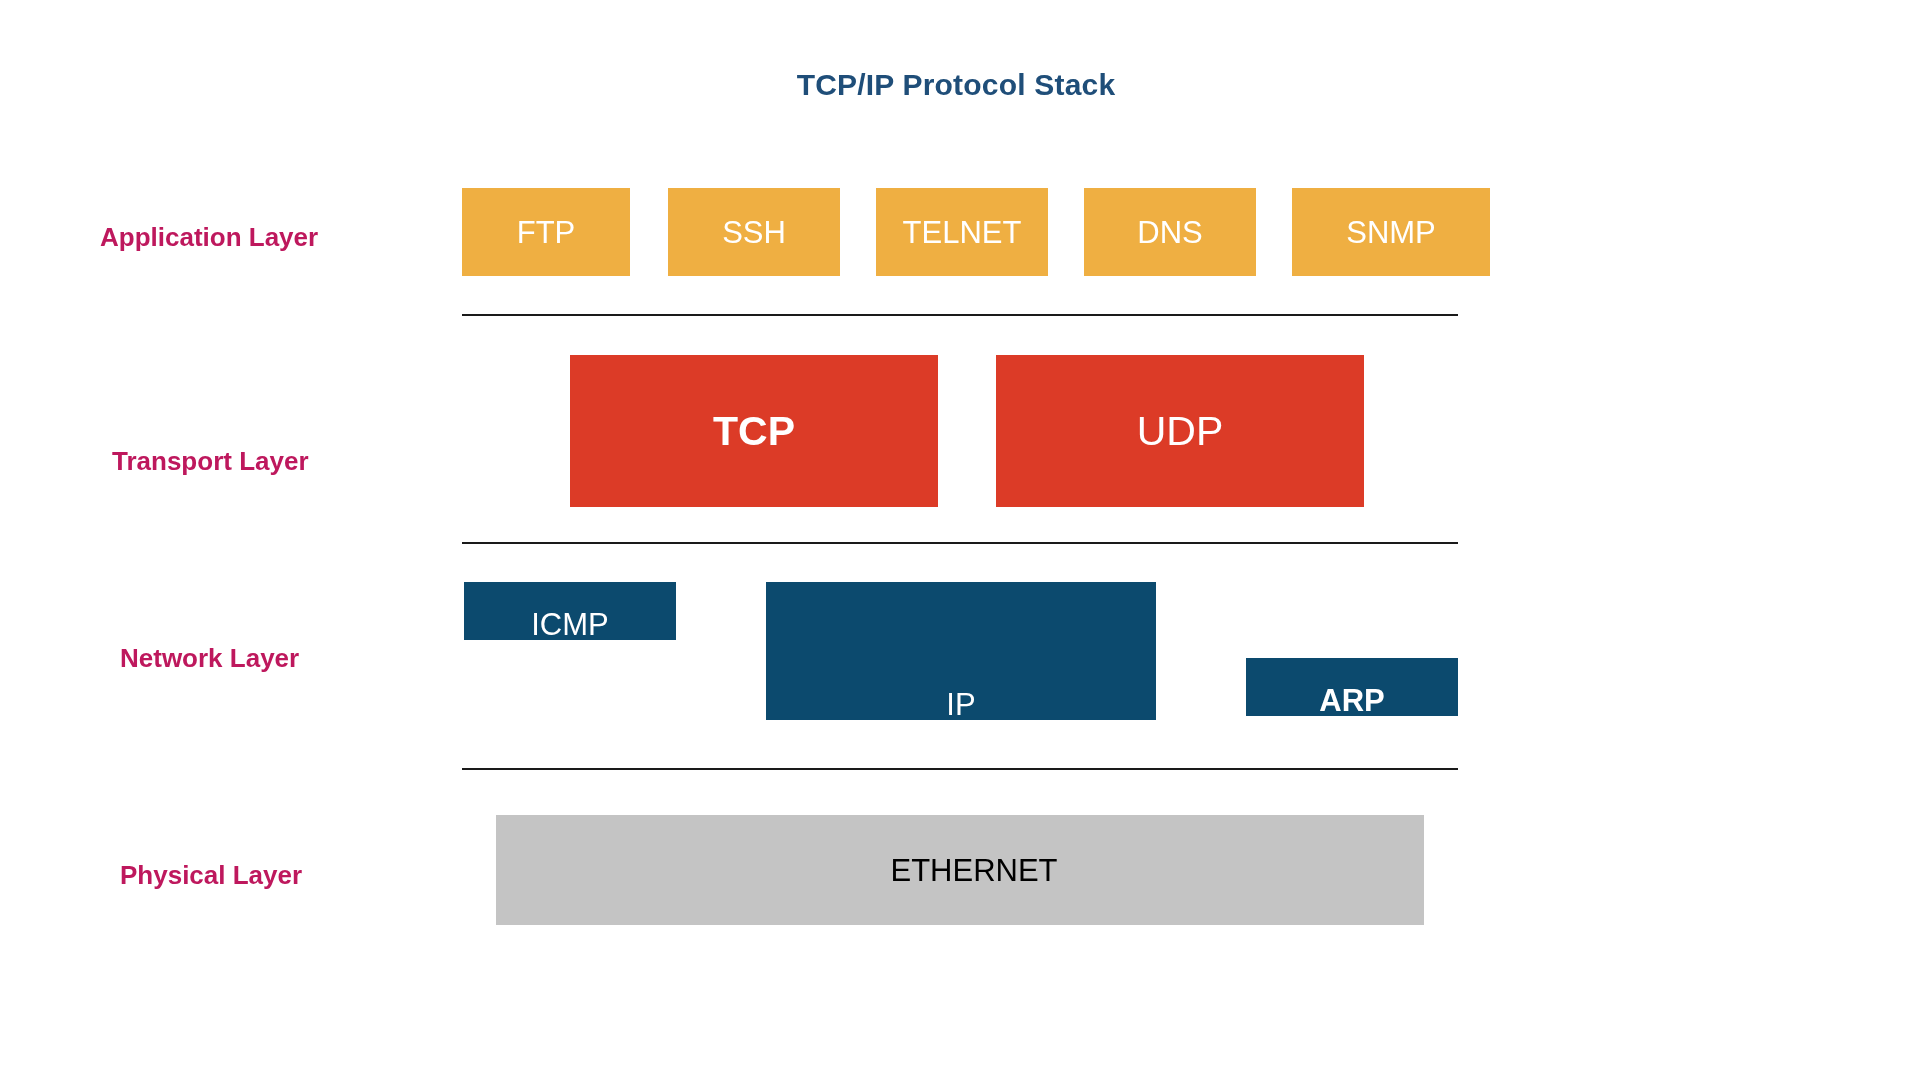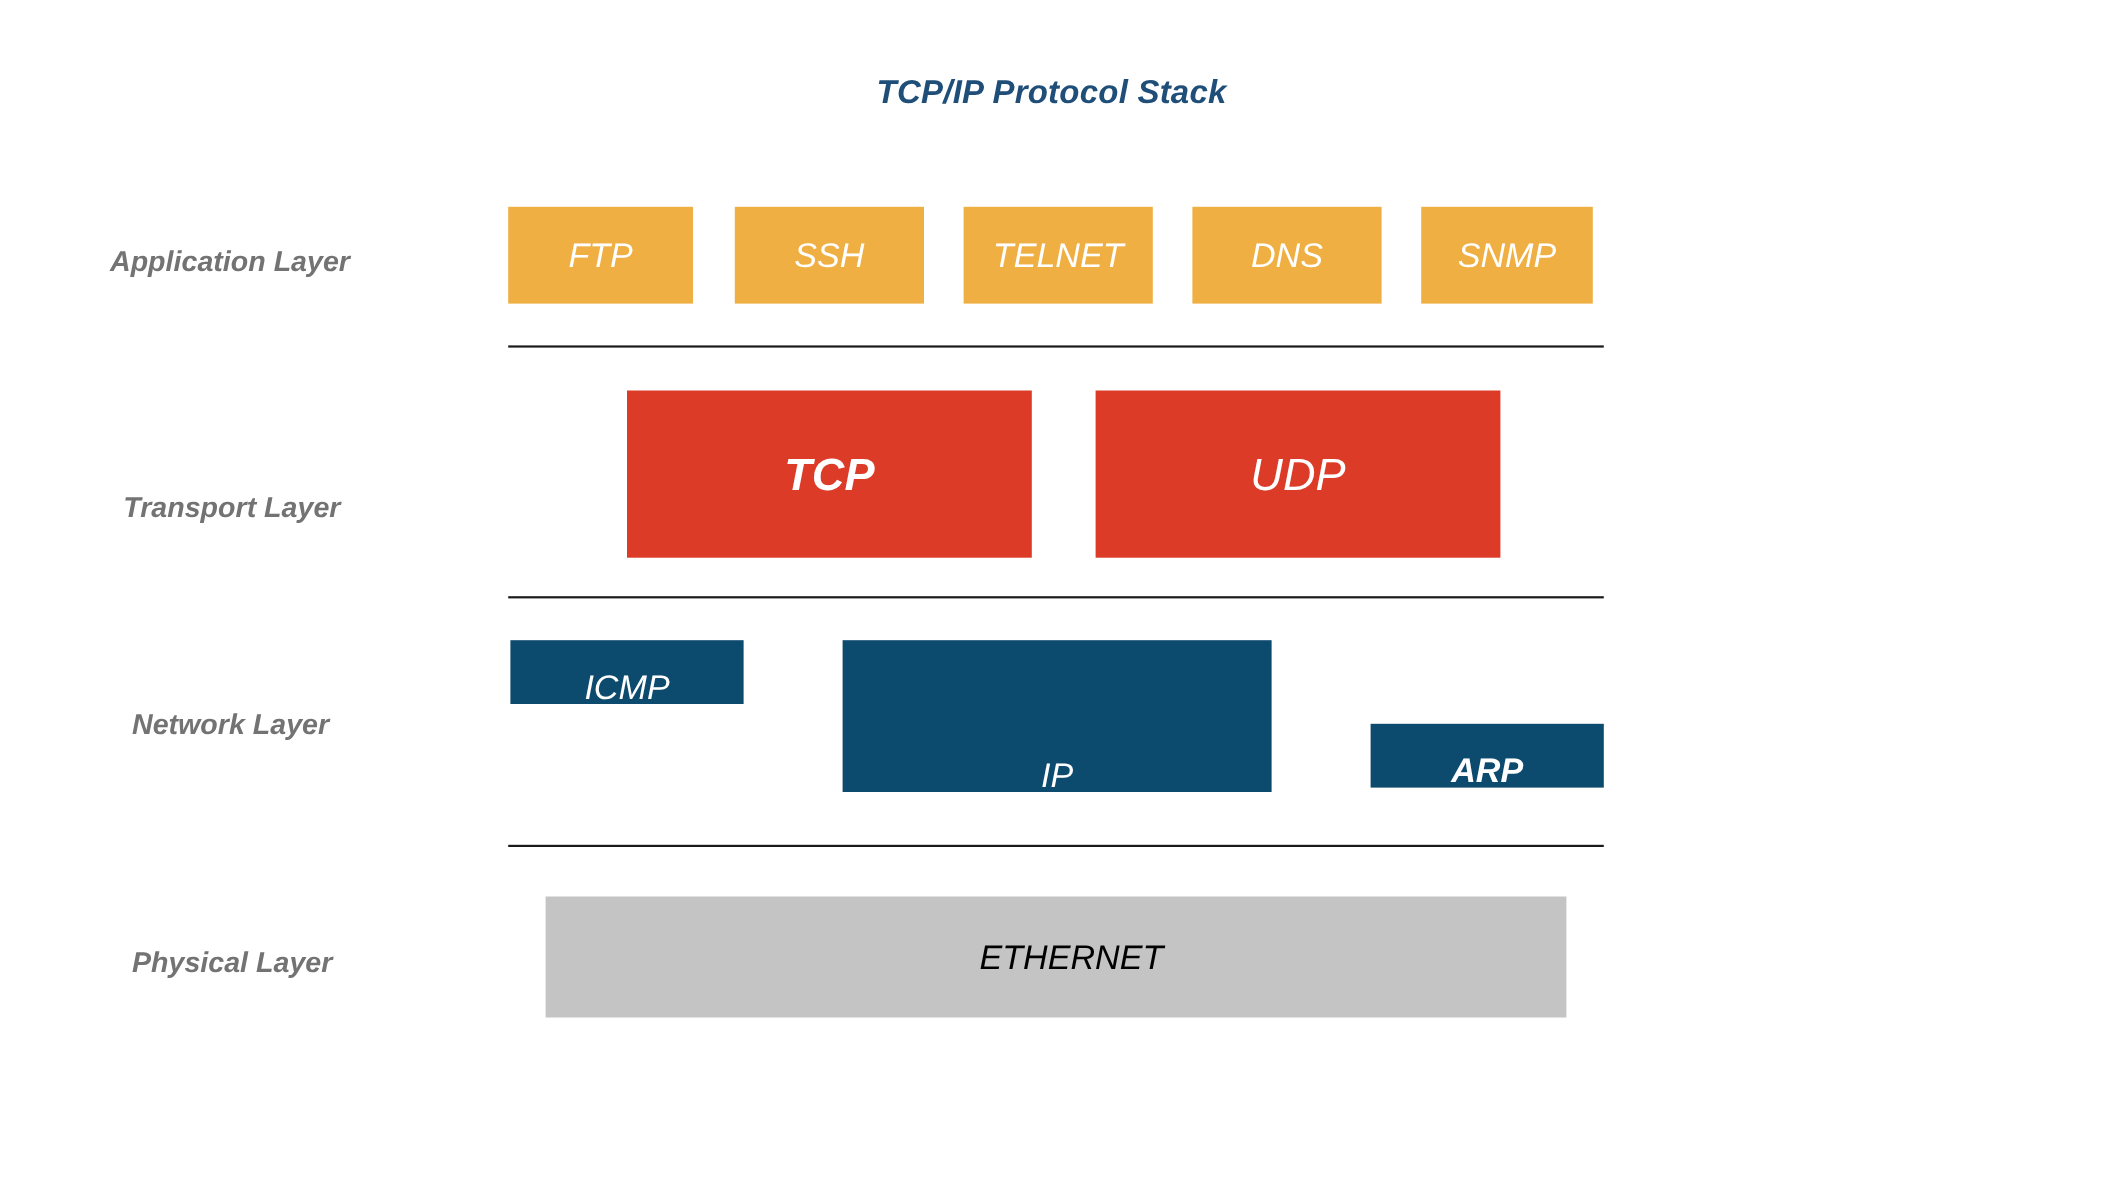--- a/index.html
+++ b/index.html
@@ -11,21 +11,20 @@
     width: 1920px;
     height: 1080px;
     font-family: "Liberation Sans", sans-serif;
     overflow: hidden;
   }
   #canvas {
     position: relative;
     width: 1920px;
     height: 1080px;
     background: #ffffff;
-    font-style: italic;
   }
 
   
   .diagram-title {
     position: absolute;
     left: 0;
     top: 68px;
     width: 1920px;
     text-align: center;
     font-size: 30px;
@@ -34,21 +33,21 @@
     color: #1F4E79;
   }
   
   .diagram-title { transform: translateX(-4px); }
 
   
   .layer-label {
     position: absolute;
     font-size: 26px;
     font-weight: bold;
-    color: #737373;
+    color: #be185d;
     white-space: nowrap;
     text-align: left;
   }
 
   
   .divider {
     position: absolute;
     left: 462px;
     width: 996px;
     height: 0;
@@ -118,21 +117,21 @@
   </div>
 
   <div class="proto-box box-app" style="left:876px; top:188px; width:172px; height:88px;">
     <span class="proto-label">TELNET</span>
   </div>
 
   <div class="proto-box box-app" style="left:1084px; top:188px; width:172px; height:88px;">
     <span class="proto-label">DNS</span>
   </div>
 
-  <div class="proto-box box-app" style="left:1292px; top:188px; width:156px; height:88px;justify-content:center;">
+  <div class="proto-box box-app" style="left:1292px; top:188px; width:198px; height:88px;justify-content:center;">
     <span class="proto-label">SNMP</span>
   </div>
 
   <div class="divider" style="top:314px;"></div>
 
   <div class="layer-label" style="left:112px; top:417px;margin-top:29px;">Transport Layer</div>
 
   <div class="proto-box box-transport bold" style="left:570px; top:355px; width:368px; height:152px;">
     <span class="proto-label">TCP</span>
   </div>

